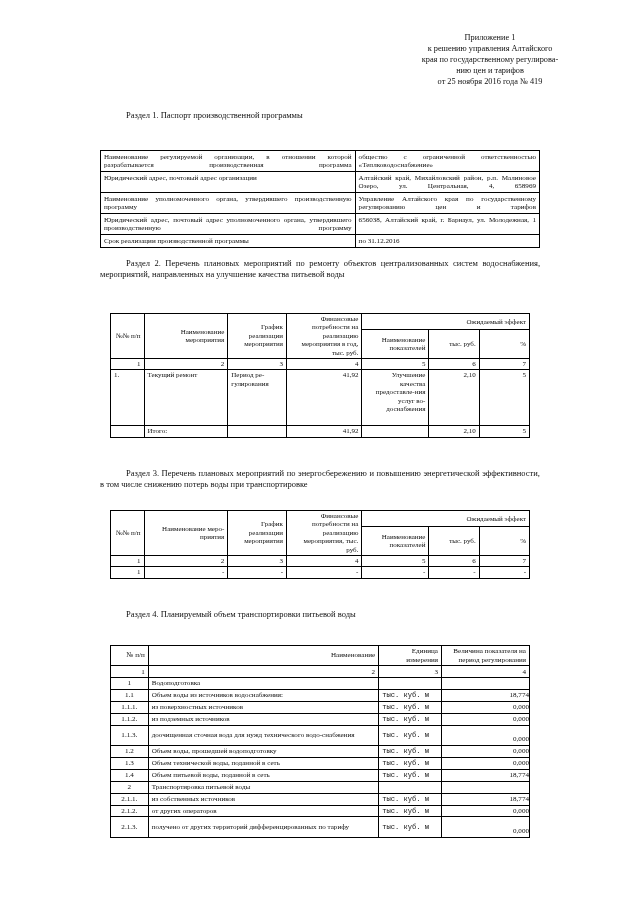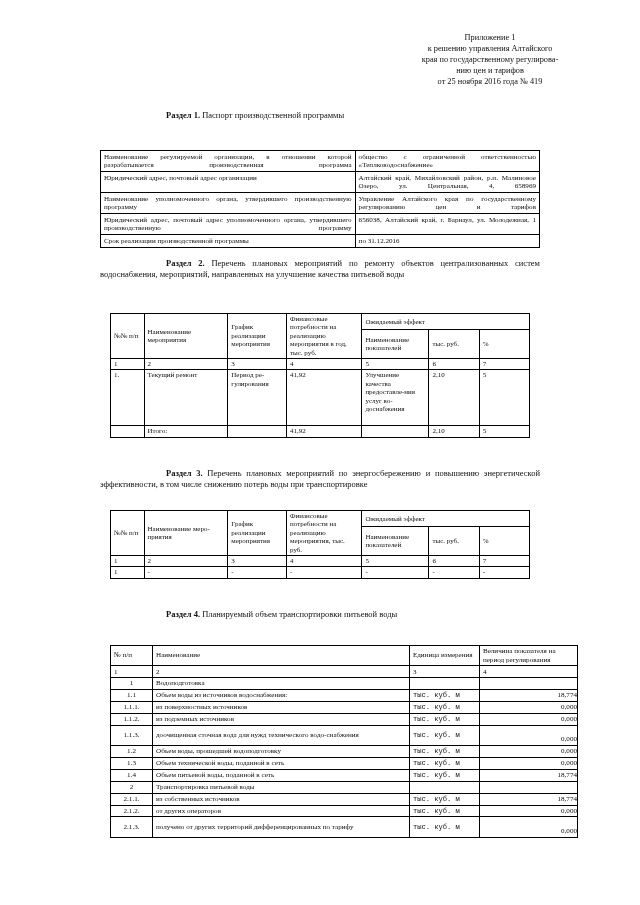--- a/index.html
+++ b/index.html
@@ -41,43 +41,42 @@
   
   .section-heading {
     font-size: 8.5px;
     line-height: 1.33;
     text-align: justify;
     text-indent: 26px;
     margin: 0;
     padding: 0;
   }
   .section-heading .lead {
-    font-weight: bold;
-    margin-left: 40px;
+    font-weight: normal;
   }
 
   .sec1-head { position: absolute; left: 100px; top: 110px; width: 440px; }
   .sec2-head { position: absolute; left: 100px; top: 258px; width: 440px; }
   .sec3-head { position: absolute; left: 100px; top: 468px; width: 440px; }
   .sec4-head { position: absolute; left: 100px; top: 609px; width: 440px; }
 
   
   table {
     border-collapse: collapse;
     table-layout: fixed;
     font-size: 7.2px;
     line-height: 1.2;
   }
   table td, table th {
     border: 0.7px solid #000;
     padding: 1px 3px;
     vertical-align: top;
     font-weight: normal;
   }
-  .ctr { text-align: left; vertical-align: middle; font-family: Liberation Serif, serif; }
+  .ctr { text-align: right; vertical-align: middle; font-family: Liberation Serif, serif; }
   .just { text-align: justify; text-align-last: justify; }
   .just-l { text-align: justify; }
 
   
   .t1 {
     position: absolute;
     left: 100px;
     top: 139px;
     width: 440px;
     margin-top: 11px;
@@ -100,21 +99,21 @@
     top: 510px;
     width: 420px;
   }
   .t3 td { font-size: 7.0px; }
 
   
   .t4 {
     position: absolute;
     left: 110px;
     top: 645px;
-    width: 468px;
+    width: 420px;
   }
   .t4 td { font-size: 7.1px; padding: 1.2px 3px; }
   .t4 .num { text-align: center; vertical-align: middle; }
   .t4 .unit { text-align: left; vertical-align: middle; font-family: Liberation Mono, monospace; }
   .t4 .val { text-align: right; vertical-align: bottom; padding-right: 0; }
   .t4 .name { text-align: left; vertical-align: middle; }
   .t4 .tall td { height: 17px; }
 </style>
 </head>
 <body>

